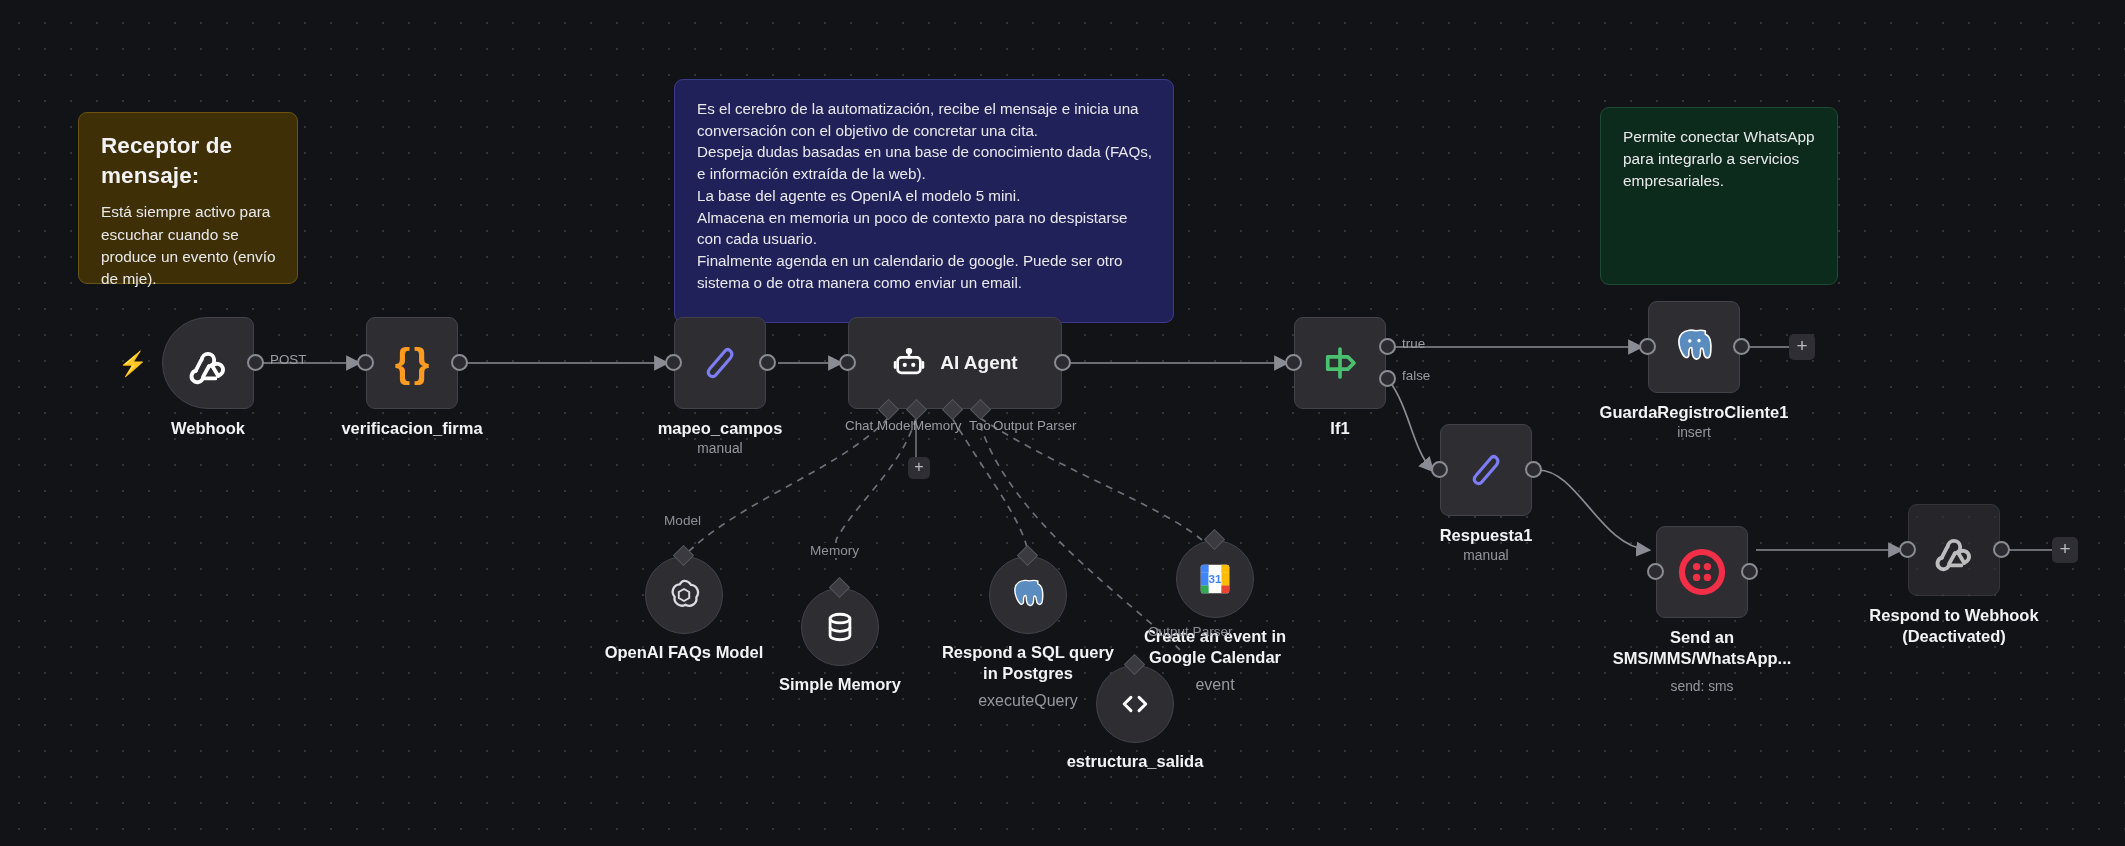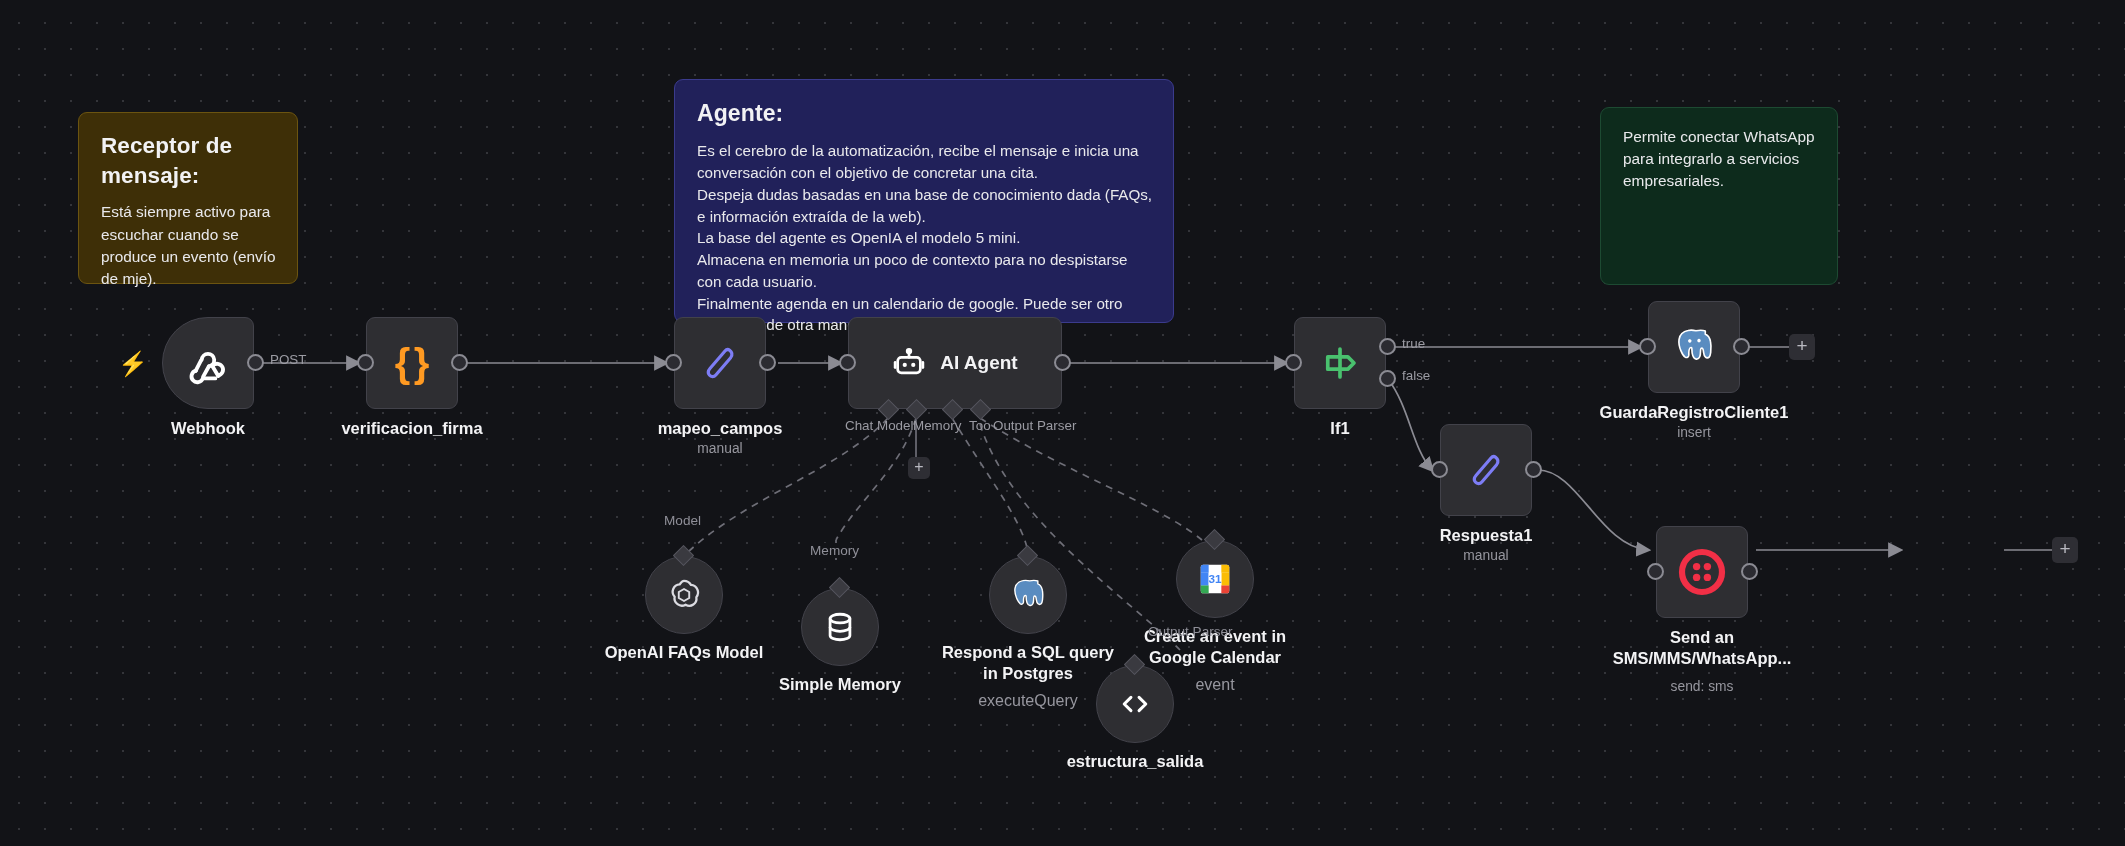--- a/index.html
+++ b/index.html
@@ -176,21 +176,20 @@
       <path d="M 836,540 L 836,560"></path>
     </g>
   </svg>
 
   <div class="sticky" id="note-receptor">
     <div class="s-title">Receptor de mensaje:</div>
     <div class="s-body">Está siempre activo para escuchar cuando se produce un evento (envío de mje).</div>
   </div>
 
   <div class="sticky" id="note-agente">
-    <div class="s-title">Agente:</div>
     <div class="s-body">Es el cerebro de la automatización, recibe el mensaje e inicia una conversación con el objetivo de concretar una cita.
 Despeja dudas basadas en una base de conocimiento dada (FAQs, e información extraída de la web).
 La base del agente es OpenIA el modelo 5 mini.
 Almacena en memoria un poco de contexto para no despistarse con cada usuario.
 Finalmente agenda en un calendario de google. Puede ser otro sistema o de otra manera como enviar un email.</div>
   </div>
 
   <div class="sticky" id="note-twilio">
     <div class="s-body">Permite conectar WhatsApp para integrarlo a servicios empresariales.</div>
   </div>
@@ -323,20 +322,37 @@
         <circle cx="9.3" cy="14.7" r="1.85" fill="#f22f46"></circle>
         <circle cx="14.7" cy="14.7" r="1.85" fill="#f22f46"></circle>
       </svg>
     </div>
     <div class="port" style="left:-9px; top:37px;"></div>
     <div class="port" style="left:85px; top:37px;"></div>
     <div class="node-label wrap">Send an SMS/MMS/WhatsApp...</div>
     <div class="node-sub" style="top:153px;">send: sms</div>
   </div>
 
+  <div class="node" style="left:1908px; top:504px; width:92px; height:92px;">
+    <div class="node-box disabled">
+      <svg class="icn" width="44" height="44" viewBox="0 0 24 24">
+        <g fill="none" stroke="#ffffff" stroke-width="2.1" stroke-linecap="round" stroke-linejoin="round">
+          <path d="M8.6 10.2 A3.4 3.4 0 1 1 12.6 13.8"></path>
+          <path d="M8.2 10.6 L5.2 16.4"></path>
+          <path d="M5.4 16.2 A3.2 3.2 0 1 0 9.2 20.4 L16 20.4"></path>
+          <path d="M14.1 13.2 L17.6 19.1"></path>
+          <path d="M17.4 18.8 A3.2 3.2 0 1 0 14.6 13.5"></path>
+          <path d="M12.5 13.8 L9.3 19.6"></path>
+        </g>
+      </svg>
+    </div>
+    <div class="port" style="left:-9px; top:37px;"></div>
+    <div class="port" style="left:85px; top:37px;"></div>
+    <div class="node-label wrap">Respond to Webhook (Deactivated)</div>
+  </div>
   <div class="plus-btn" style="left:2052px; top:537px;">+</div>
 
   <div class="node" style="left:645px; top:556px; width:78px; height:78px;">
     <div class="subnode-circle">
       <svg class="icn" width="38" height="38" viewBox="0 0 24 24">
         <path d="M12 3.1c1.9 0 3.5 1 4.4 2.5 1.8.1 3.3 1.2 4 2.8.8 1.7.5 3.6-.6 5 .3 1.8-.4 3.6-1.9 4.6-1.5 1-3.4 1-4.9.1-1.6.9-3.6.8-5.1-.3-1.5-1.1-2.2-2.9-1.8-4.7-1.2-1.3-1.6-3.2-.9-4.9.7-1.7 2.3-2.8 4.1-2.9C10.2 3.9 11 3.1 12 3.1z" fill="none" stroke="#dcdce2" stroke-width="1.45" stroke-linejoin="round"></path>
         <path d="M12 8.2 L15.3 10.1 L15.3 13.9 L12 15.8 L8.7 13.9 L8.7 10.1 Z" fill="none" stroke="#dcdce2" stroke-width="1.2"></path>
       </svg>
     </div>
     <div class="diamond" style="left:31px; top:-8px;"></div>

